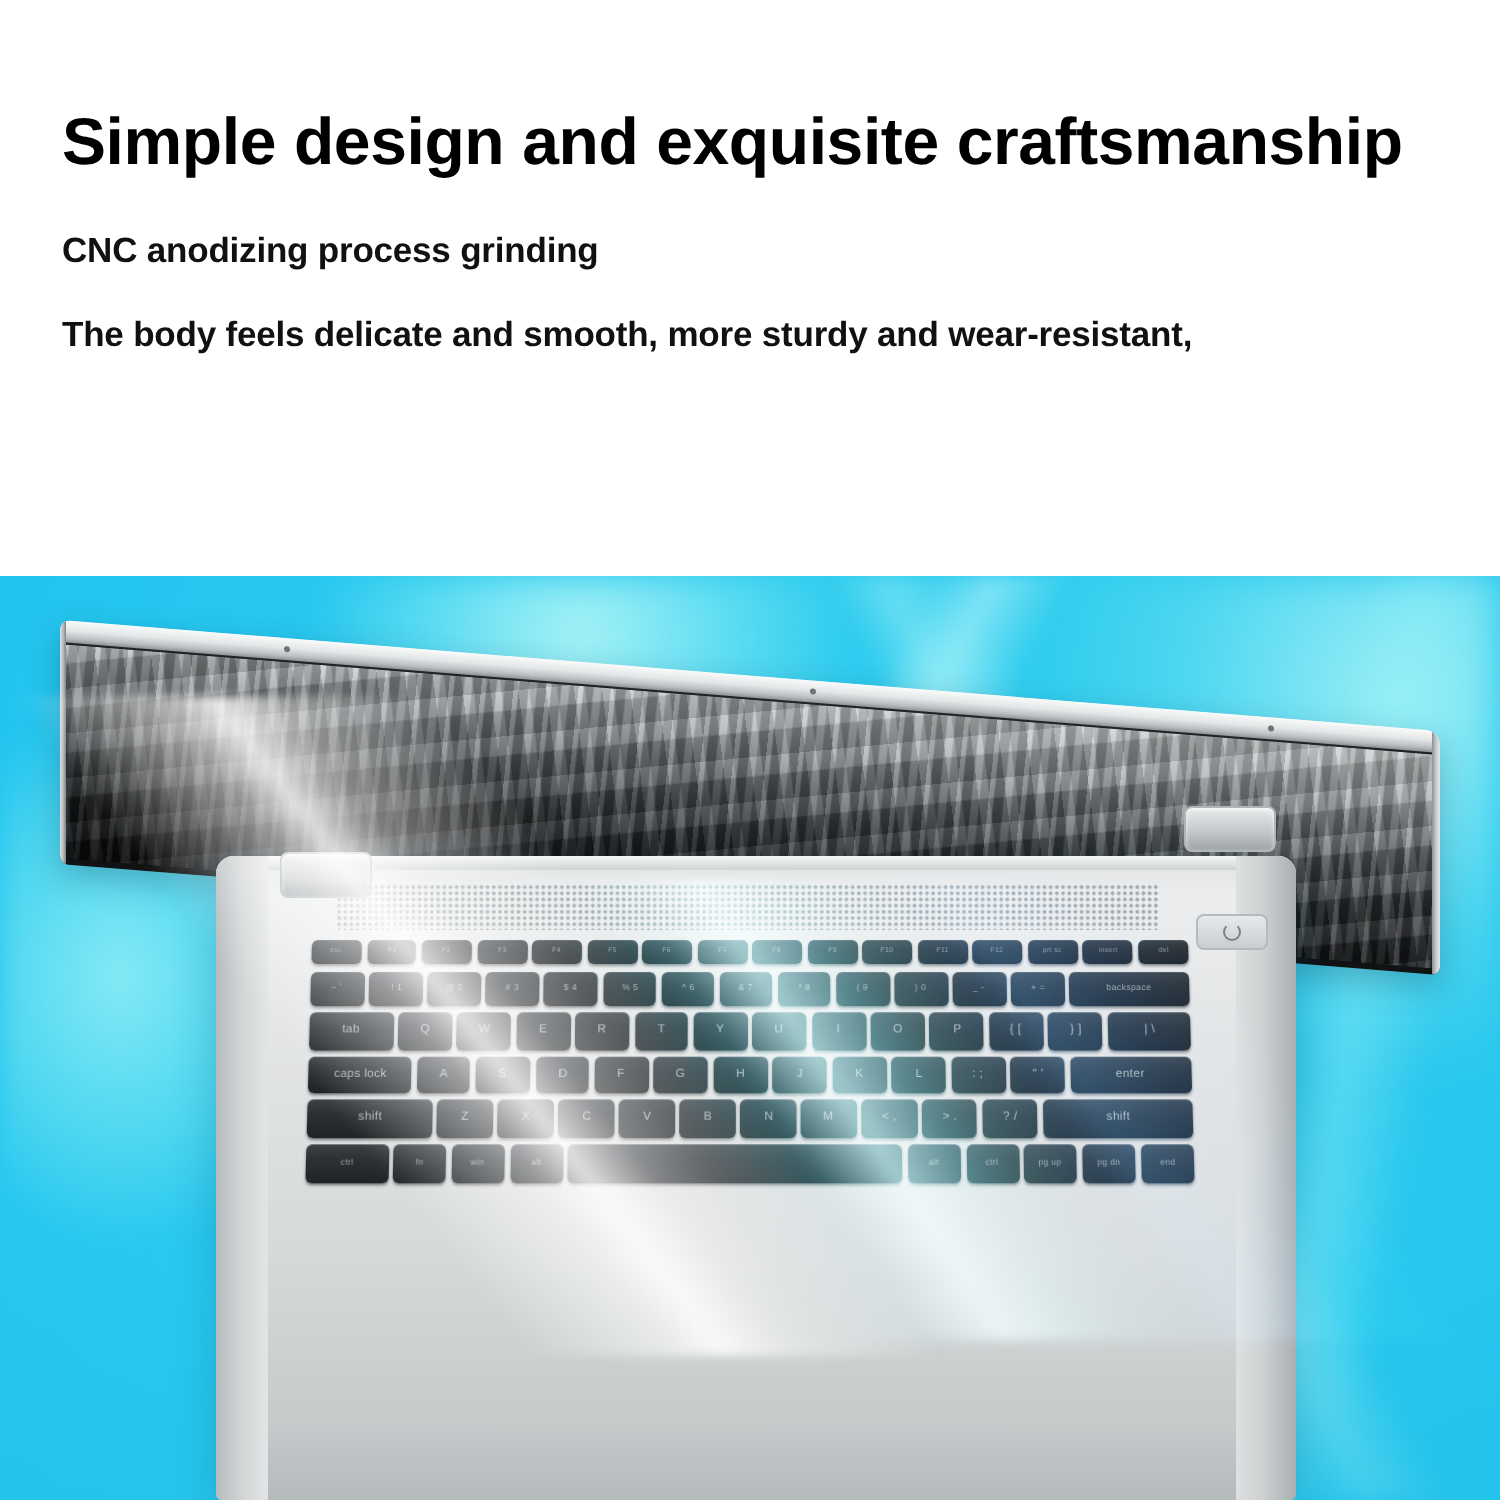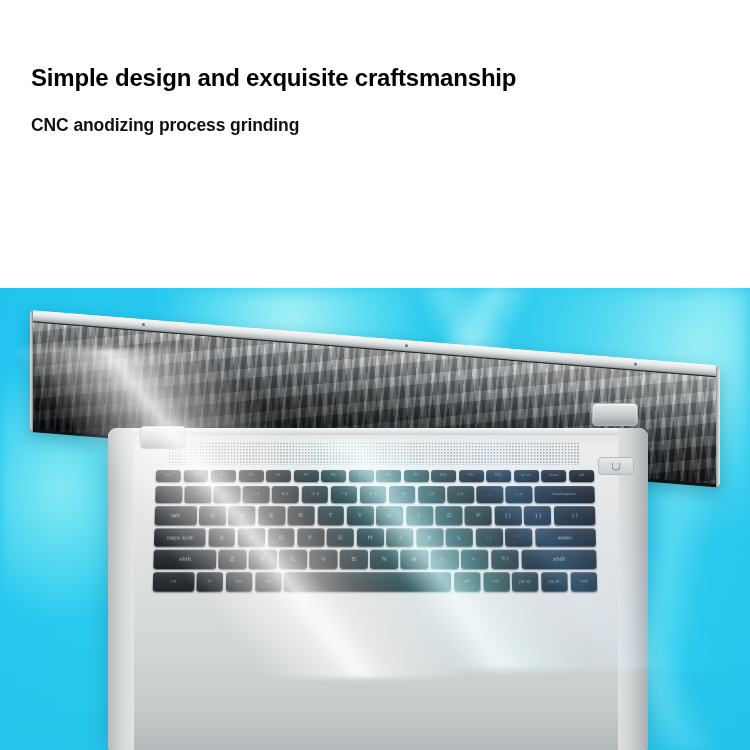--- a/index.html
+++ b/index.html
@@ -20,27 +20,26 @@
     position: absolute;
     left: 0; top: 0;
     width: 750px;
     height: 288px;
     background: #ffffff;
   }
   #page-title {
     position: absolute;
     left: 31px;
     top: 52px;
-    font-size: 24px;
+    font-size: 33px;
     font-weight: 700;
     letter-spacing: -0.2px;
     color: #000000;
     white-space: nowrap;
     line-height: 1.15;
-    margin-top: 12px;
   }
   .subline {
     position: absolute;
     left: 31px;
     font-size: 17.5px;
     font-weight: 600;
     color: #111111;
     white-space: nowrap;
     letter-spacing: -0.1px;
   }
@@ -352,20 +351,21 @@
     filter: blur(2.5px);
     pointer-events: none;
   }
 </style>
 </head>
 <body>
 
 <div id="text-block">
   <div id="page-title">Simple design and exquisite craftsmanship</div>
   <div class="subline" id="subtitle-1">CNC anodizing process grinding</div>
+  <div class="subline" id="subtitle-2">The body feels delicate and smooth, more sturdy and wear-resistant,</div>
 </div>
 
 <div id="product-photo">
 
   <div class="bg-layer" id="bg-base"></div>
   <div class="bg-layer" id="bg-bloom-left"></div>
   <div class="bg-layer" id="bg-bloom-center"></div>
   <div class="bg-layer" id="bg-bloom-right"></div>
   <div class="bg-layer" id="bg-petal-a"></div>
   <div class="bg-layer" id="bg-petal-b"></div>

